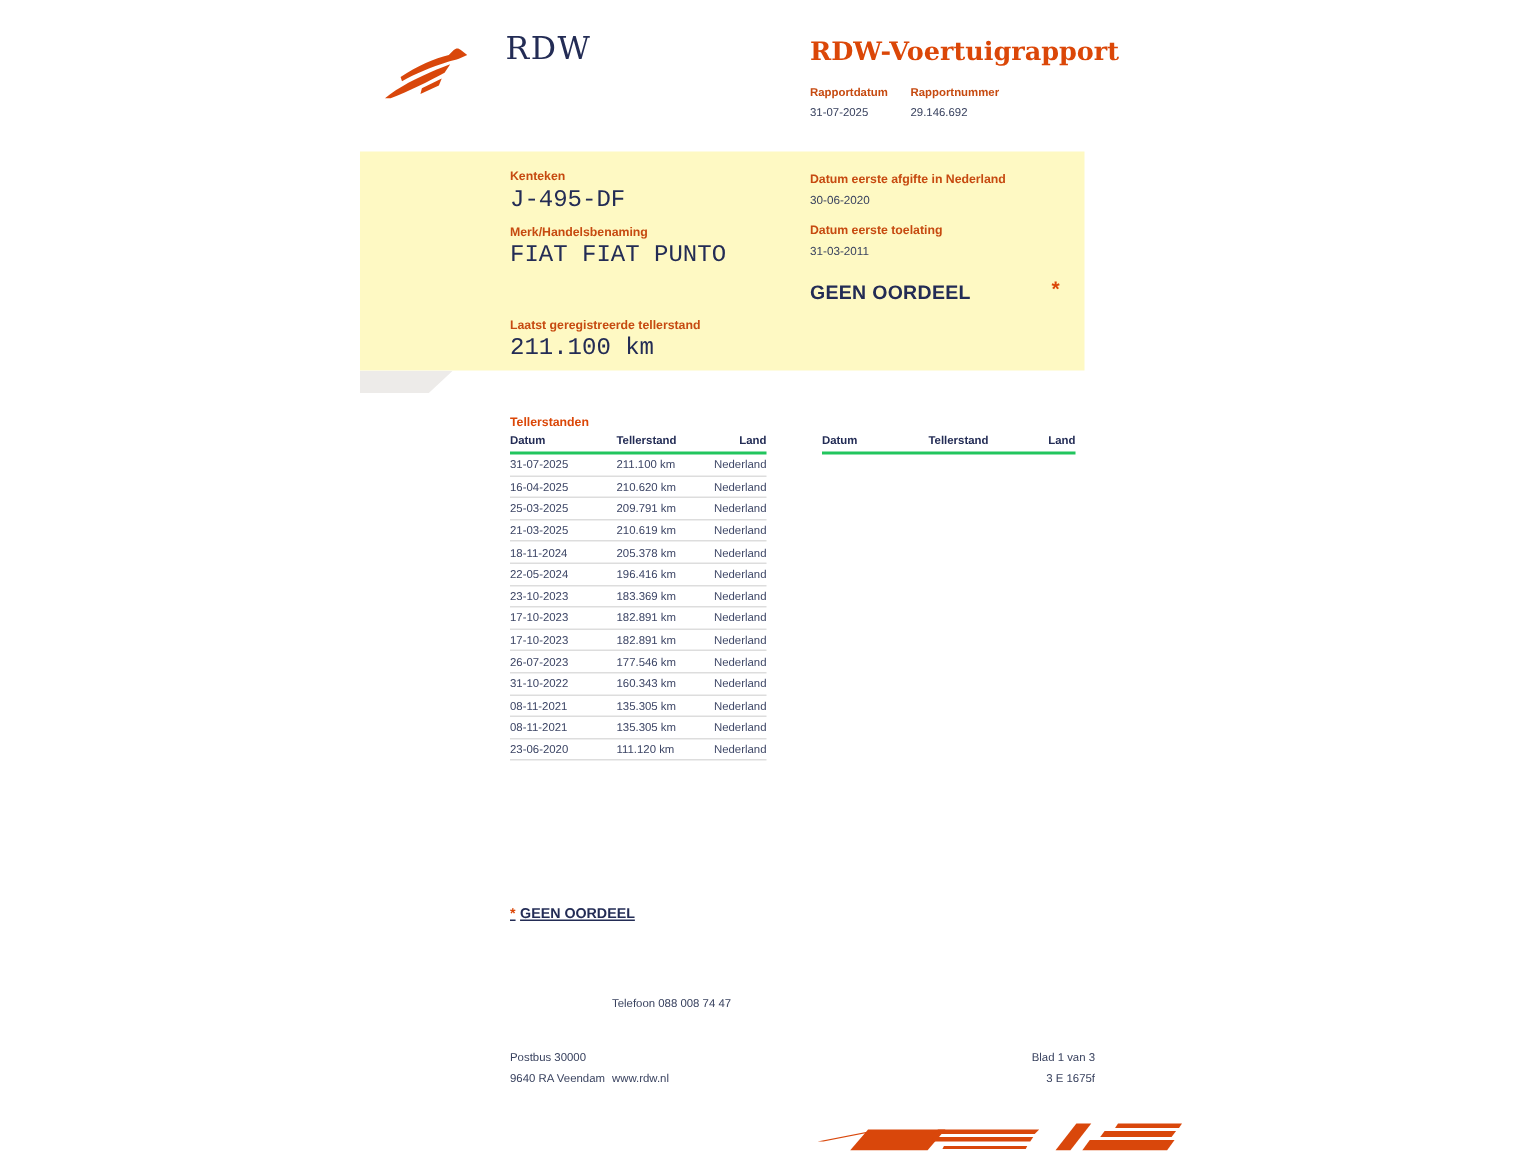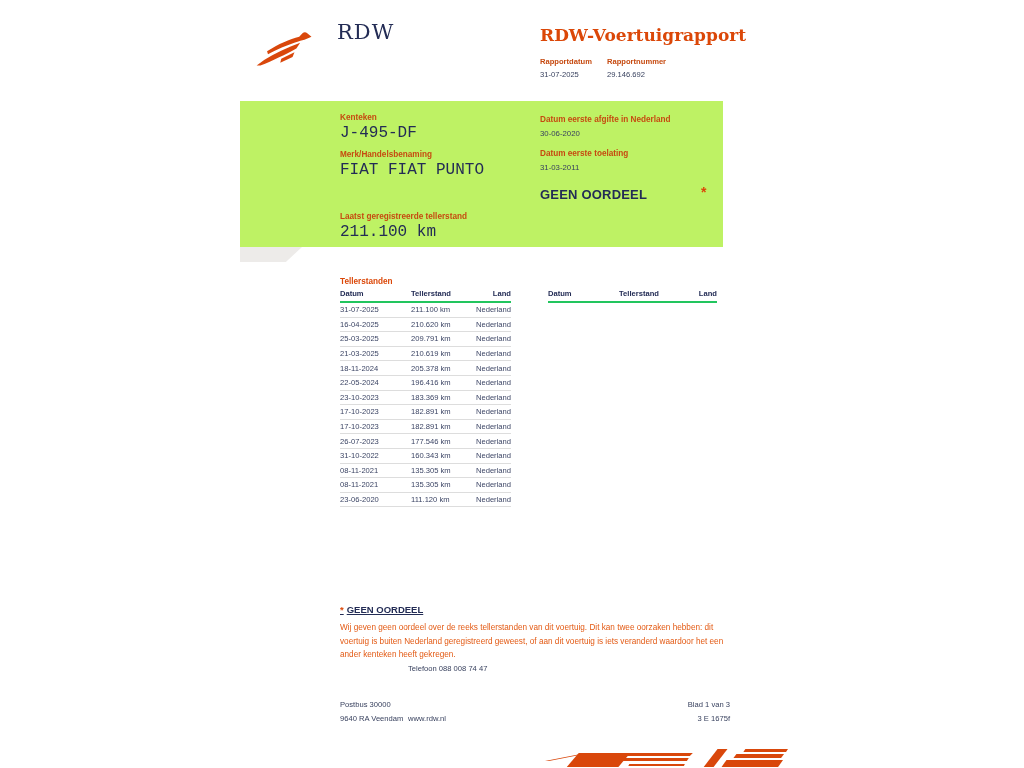--- a/index.html
+++ b/index.html
@@ -20,21 +20,21 @@
     font-size: 21px; letter-spacing: 1px; color: #232C55;
   }
   .doc-title {
     font-family: "DejaVu Serif", serif;
     font-weight: bold; font-size: 17px; color: #DB4708;
   }
   .meta-label { font-size: 7.6px; font-weight: bold; color: #C64A10; }
   .meta-value { font-size: 7.6px; color: #39425F; margin-top: 4px; }
 
   
-  .panel { background: #bef264; }
+  .panel { background: #fef9c3; }
   .panel-tail {
     background: #EDEBE9;
     clip-path: polygon(0 0, 100% 0, 74% 100%, 0 100%);
   }
   .field-label { font-size: 8.2px; font-weight: bold; color: #C64A10; }
   .field-value {
     font-family: Liberation Mono, monospace;
     font-size: 16px; color: #232C55; margin-top: 2px;
   }
   .field-value-sm { font-size: 7.8px; color: #39425F; margin-top: 3px; }
@@ -205,21 +205,20 @@
       <span class="c1">Tellerstand</span>
       <span class="c2">Land</span>
     </div>
     <div></div>
   </div>
 
   <div class="abs" style="left:340px; top:604px;">
     <div class="fn-title">
       <span class="fn-star">*</span><span>GEEN OORDEEL</span>
     </div>
-    <div class="fn-body">Wij geven geen oordeel over de reeks tellerstanden van dit voertuig. Dit kan twee oorzaken hebben: dit voertuig is buiten Nederland geregistreerd geweest, of aan dit voertuig is iets veranderd waardoor het een ander kenteken heeft gekregen.</div>
   </div>
 
   <div class="abs foot" style="left:340px; top:700px;">Postbus 30000</div>
   <div class="abs foot" style="left:340px; top:714px;">9640 RA Veendam</div>
   <div class="abs foot" style="left:408px; top:664px;">Telefoon 088 008 74 47</div>
   <div class="abs foot" style="left:408px; top:714px;">www.rdw.nl</div>
   <div class="abs foot foot-right" style="left:630px; top:700px; width:100px;">Blad 1 van 3</div>
   <div class="abs foot foot-right" style="left:630px; top:714px; width:100px;">3 E 1675f</div>
 
   <svg class="abs" style="left:545px; top:744px;" width="243" height="24" viewBox="0 0 245 24">

